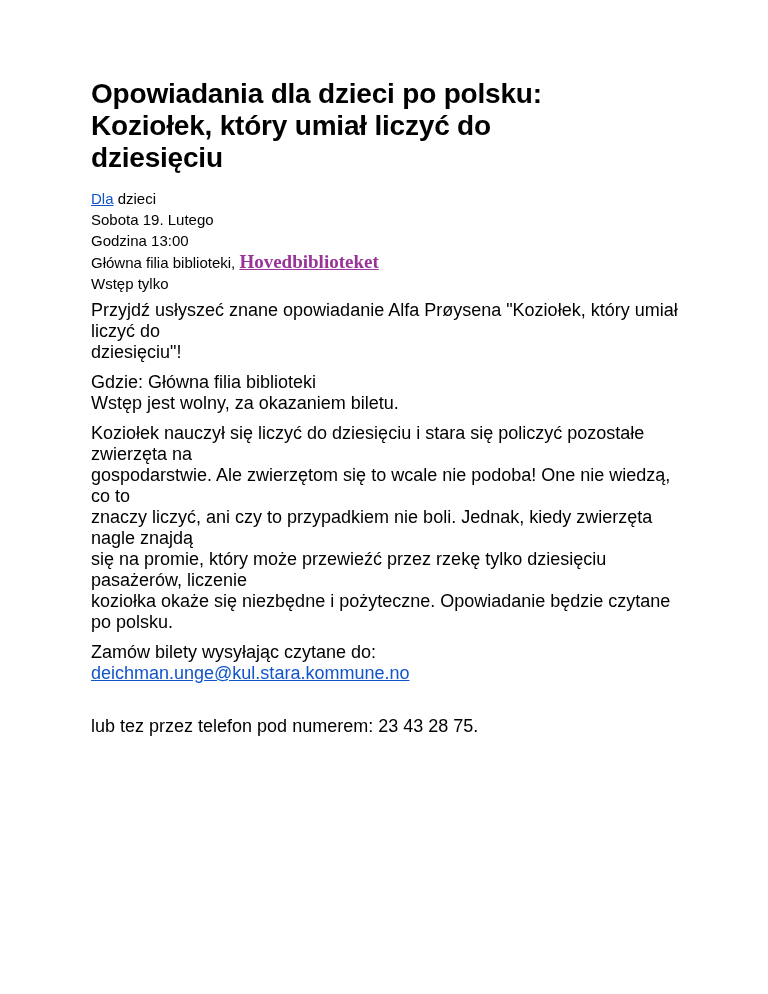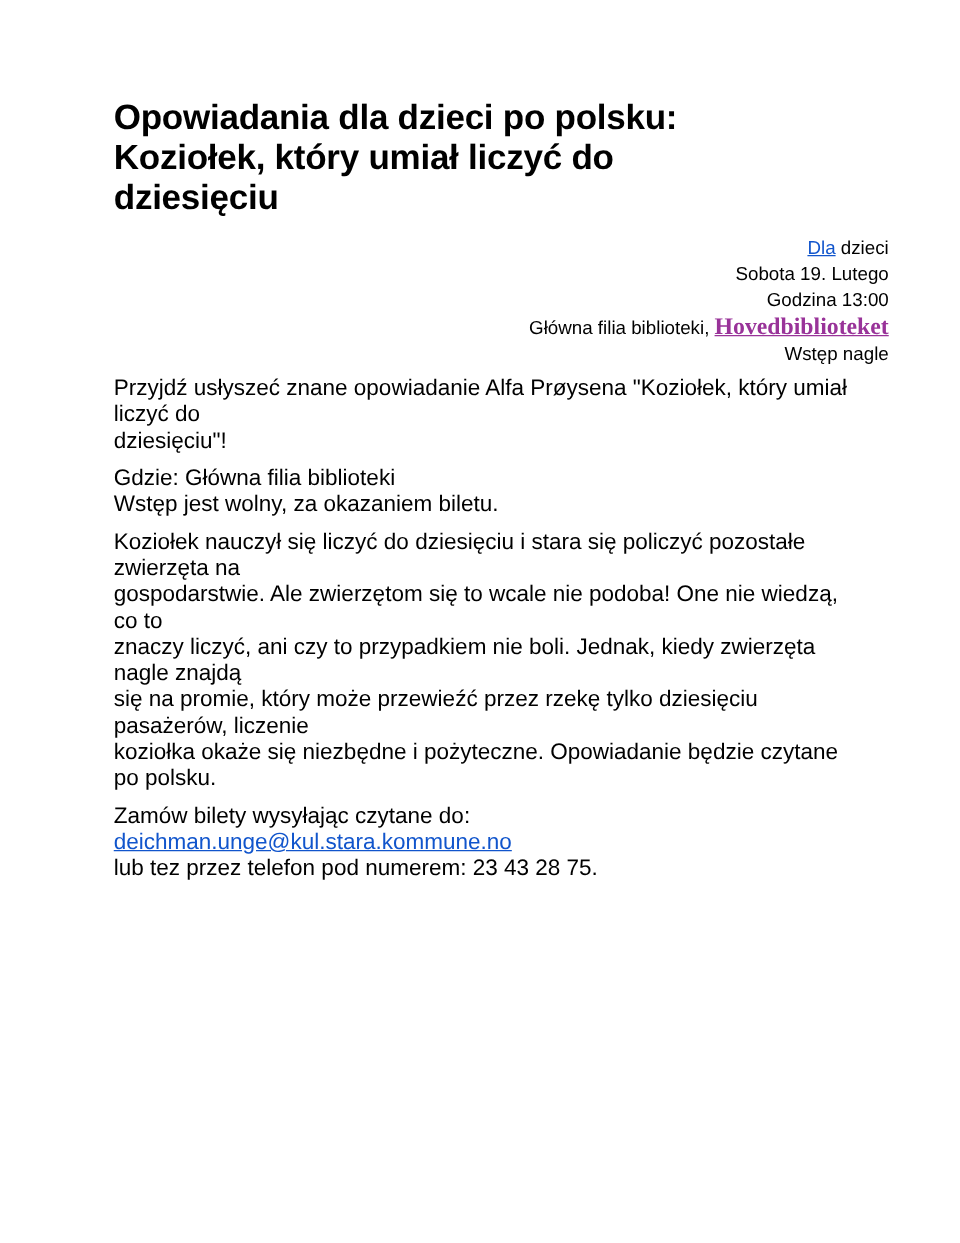--- a/index.html
+++ b/index.html
@@ -28,21 +28,20 @@
     line-height: 32px;
     font-weight: bold;
     margin: 0 0 14px 0;
     white-space: pre-line;
     letter-spacing: -0.2px;
   }
   .meta {
     font-size: 15px;
     line-height: 21px;
     margin: 0 0 6px 0;
-    text-align: right;
   }
   .meta .line { white-space: pre-wrap; }
   p.para {
     font-size: 18px;
     line-height: 21px;
     margin: 0 0 9px 0;
     white-space: pre-line;
     max-width: 600px;
   }
   a.link {
@@ -51,37 +50,37 @@
     cursor: pointer;
   }
   a.visited-link {
     color: var(--visited);
     text-decoration: underline;
     cursor: pointer;
     font-family: "Liberation Serif", "DejaVu Serif", serif;
     font-weight: bold;
     font-size: 19px;
   }
-  .block { display: block; }
+  .block { display: block; margin-top: 32px; }
 </style>
 </head>
 <body>
 
 <div class="page">
 
   <h1 class="doc-title">Opowiadania dla dzieci po polsku:
 Koziołek, który umiał liczyć do
 dziesięciu</h1>
 
   <div class="meta">
     <div class="line"><a class="link" href="#">Dla</a><span> dzieci</span></div>
     <div class="line">Sobota 19. Lutego</div>
     <div class="line">Godzina 13:00</div>
     <div class="line"><span>Główna filia biblioteki, </span><a class="visited-link" href="#">Hovedbiblioteket</a></div>
-    <div class="line">Wstęp nagle</div>
+    <div class="line">Wstęp tylko</div>
   </div>
 
   <p class="para">Przyjdź usłyszeć znane opowiadanie Alfa Prøysena "Koziołek, który umiał liczyć do
 dziesięciu"!</p>
 
   <p class="para">Gdzie: Główna filia biblioteki
 Wstęp jest wolny, za okazaniem biletu.</p>
 
   <p class="para">Koziołek nauczył się liczyć do dziesięciu i stara się policzyć pozostałe zwierzęta na
 gospodarstwie. Ale zwierzętom się to wcale nie podoba! One nie wiedzą, co to

